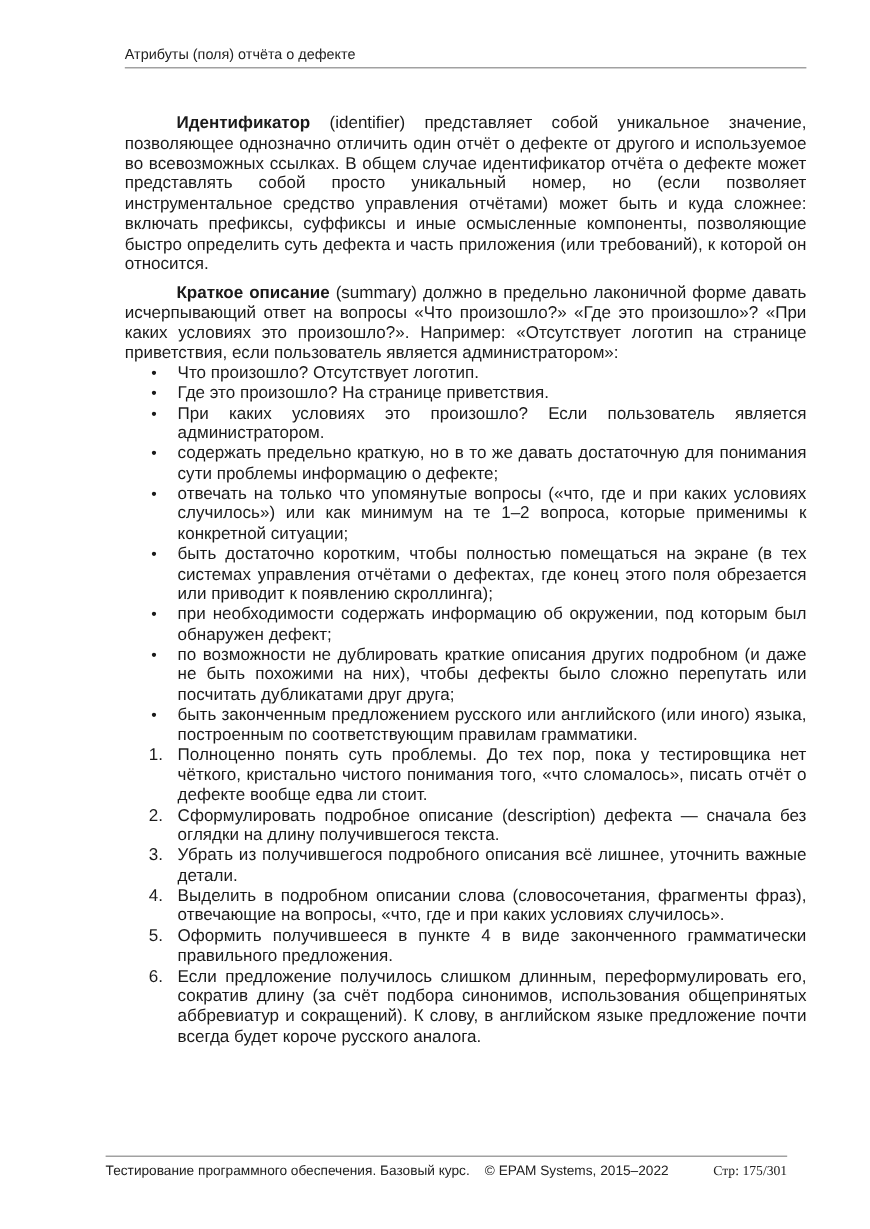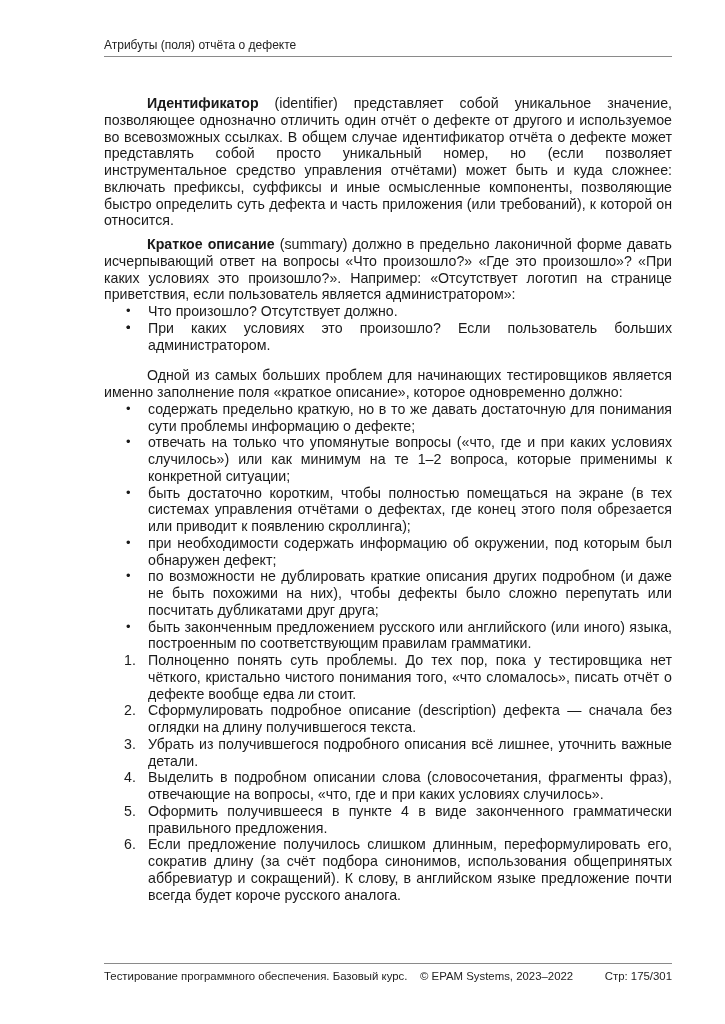--- a/index.html
+++ b/index.html
@@ -64,54 +64,53 @@
       top: 0;
       font-size: 13px;
     }
     .num {
       position: absolute;
       left: 20px;
       top: 0;
     }
     .page-footer {
       position: absolute;
-      left: 104px;
+      left: 88px;
       top: 963px;
       width: 568px;
       border-top: 1px solid #8a8a8a;
       padding-top: 5px;
       font-size: 11.4px;
       line-height: 14px;
       color: #222;
       display: flex;
     }
     .footer-title { width: 316px; }
     .footer-copyright { width: 170px; }
-    .footer-page { flex: 1; text-align: right; }
+    .footer-page { flex: 1; text-align: right; font-family: Liberation Serif, serif; }
   </style>
 </head>
 <body>
 
 <div class="page-header">
   <span>Атрибуты (поля) отчёта о дефекте</span>
 </div>
 
 <div class="content">
 
   <p class="para"><b>Идентификатор</b><span> (identifier) представляет собой уникальное значение, позволяющее однозначно отличить один отчёт о дефекте от другого и используемое во всевозможных ссылках. В общем случае идентификатор отчёта о дефекте может представлять собой просто уникальный номер, но (если позволяет инструментальное средство управления отчётами) может быть и куда сложнее: включать префиксы, суффиксы и иные осмысленные компоненты, позволяющие быстро определить суть дефекта и часть приложения (или требований), к которой он относится.</span></p>
 
   <p class="para"><b>Краткое описание</b><span> (summary) должно в предельно лаконичной форме давать исчерпывающий ответ на вопросы «Что произошло?» «Где это произошло»? «При каких условиях это произошло?». Например: «Отсутствует логотип на странице приветствия, если пользователь является администратором»:</span></p>
 
   <ul>
-    <li><span class="bullet">•</span><span>Что произошло? Отсутствует должно.</span></li>
-    <li><span class="bullet">•</span></li>
-    <li><span class="bullet">•</span><span>При каких условиях это произошло? Если пользователь больших администратором.</span></li>
+    <li><span class="bullet">•</span><span>Что произошло? Отсутствует логотип.</span></li>
+    <li><span class="bullet">•</span><span>Где это произошло? На странице приветствия.</span></li>
+    <li><span class="bullet">•</span><span>При каких условиях это произошло? Если пользователь является администратором.</span></li>
   </ul>
 
-  <p class="para" style="margin-top:14px">Одной из самых больших проблем для начинающих тестировщиков является именно заполнение поля «краткое описание», которое одновременно должно:</p>
 
   <ul>
     <li><span class="bullet">•</span><span>содержать предельно краткую, но в то же давать достаточную для понимания сути проблемы информацию о дефекте;</span></li>
     <li><span class="bullet">•</span><span>отвечать на только что упомянутые вопросы («что, где и при каких условиях случилось») или как минимум на те 1–2 вопроса, которые применимы к конкретной ситуации;</span></li>
     <li><span class="bullet">•</span><span>быть достаточно коротким, чтобы полностью помещаться на экране (в тех системах управления отчётами о дефектах, где конец этого поля обрезается или приводит к появлению скроллинга);</span></li>
     <li><span class="bullet">•</span><span>при необходимости содержать информацию об окружении, под которым был обнаружен дефект;</span></li>
     <li><span class="bullet">•</span><span>по возможности не дублировать краткие описания других подробном (и даже не быть похожими на них), чтобы дефекты было сложно перепутать или посчитать дубликатами друг друга;</span></li>
     <li><span class="bullet">•</span><span>быть законченным предложением русского или английского (или иного) языка, построенным по соответствующим правилам грамматики.</span></li>
   </ul>
 
@@ -121,15 +120,15 @@
     <li><span class="num">2.</span><span>Сформулировать подробное описание (description) дефекта — сначала без оглядки на длину получившегося текста.</span></li>
     <li><span class="num">3.</span><span>Убрать из получившегося подробного описания всё лишнее, уточнить важные детали.</span></li>
     <li><span class="num">4.</span><span>Выделить в подробном описании слова (словосочетания, фрагменты фраз), отвечающие на вопросы, «что, где и при каких условиях случилось».</span></li>
     <li><span class="num">5.</span><span>Оформить получившееся в пункте 4 в виде законченного грамматически правильного предложения.</span></li>
     <li><span class="num">6.</span><span>Если предложение получилось слишком длинным, переформулировать его, сократив длину (за счёт подбора синонимов, использования общепринятых аббревиатур и сокращений). К слову, в английском языке предложение почти всегда будет короче русского аналога.</span></li>
   </ol>
 </div>
 
 <div class="page-footer">
   <span class="footer-title">Тестирование программного обеспечения. Базовый курс.</span>
-  <span class="footer-copyright">© EPAM Systems, 2023–2022</span>
+  <span class="footer-copyright">© EPAM Systems, 2015–2022</span>
   <span class="footer-page">Стр: 175/301</span>
 </div>
 
 </body></html>

